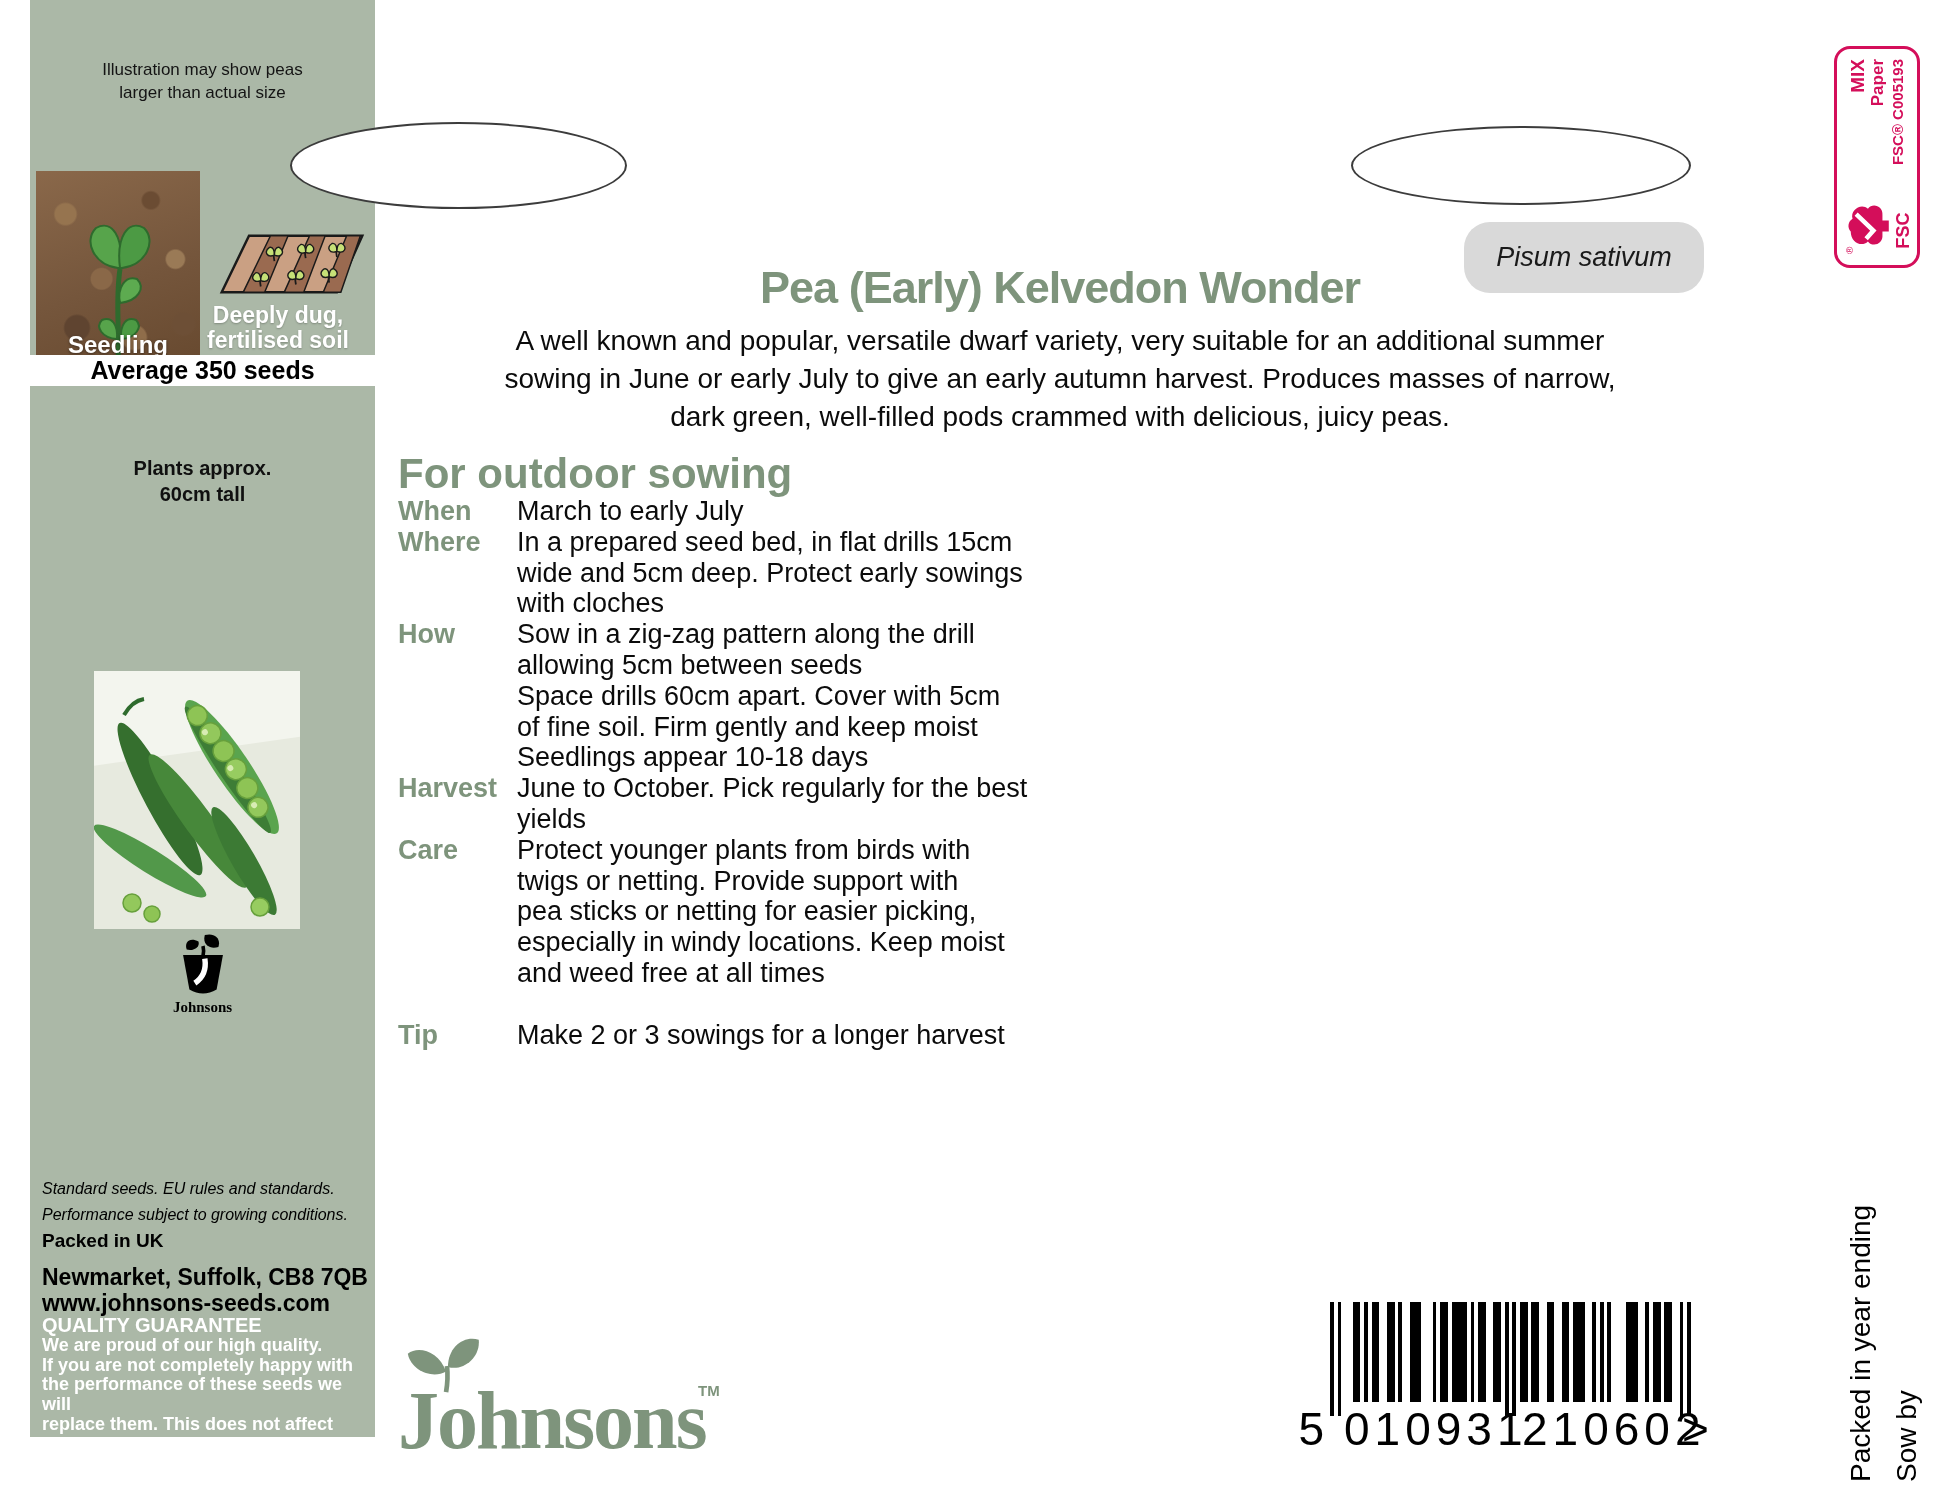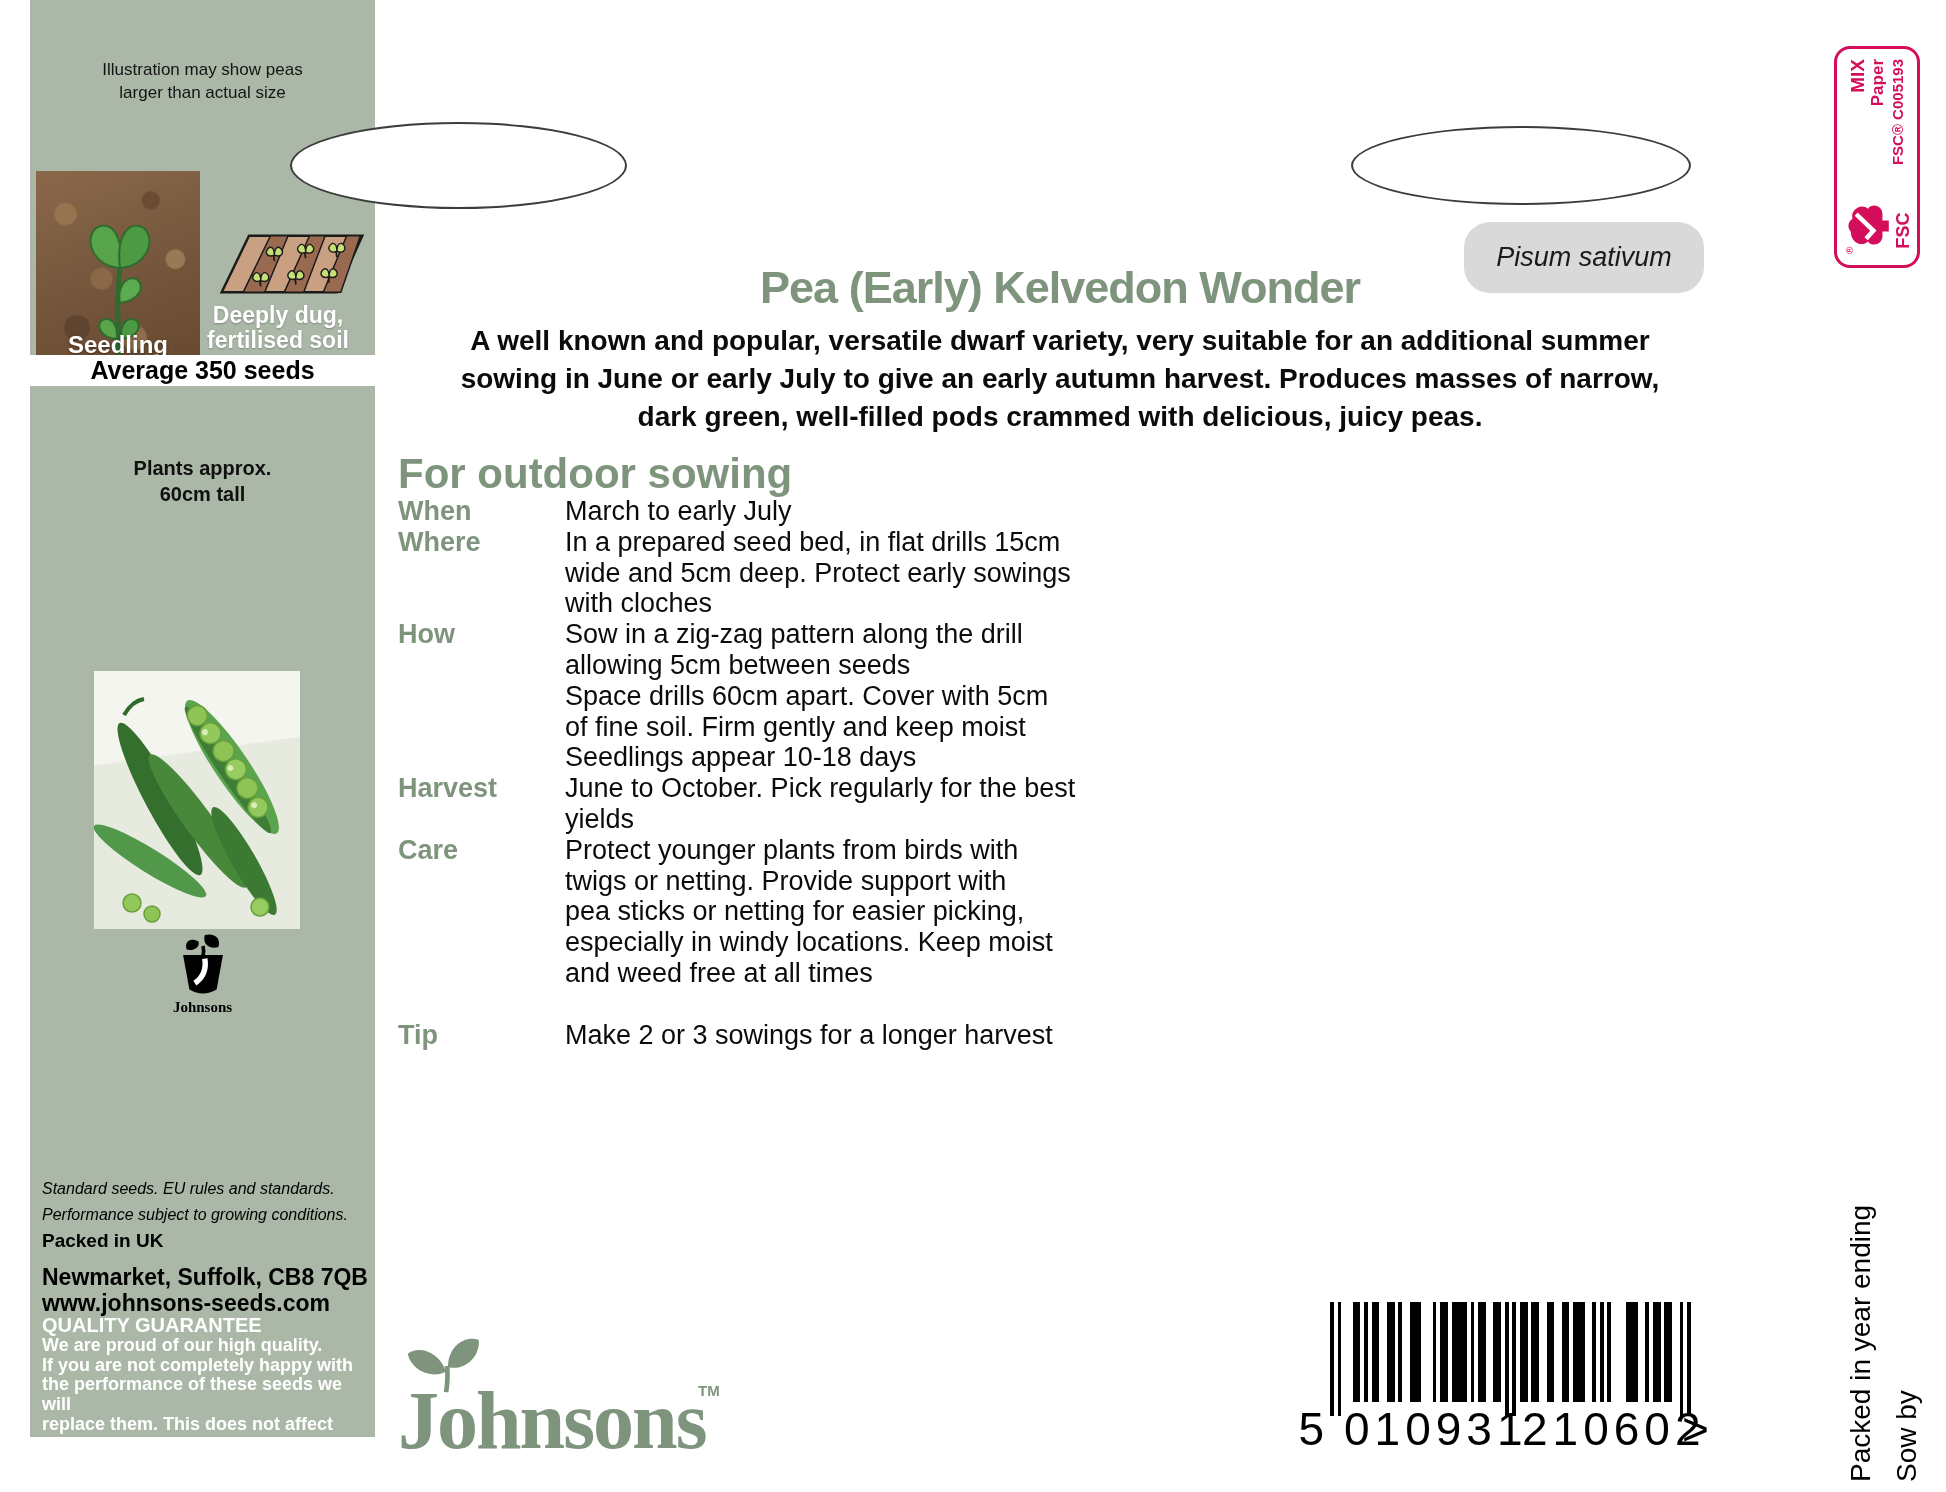--- a/index.html
+++ b/index.html
@@ -51,27 +51,27 @@
   .oval-left{left:290px;top:122px;width:333px;height:83px;}
   .oval-right{left:1351px;top:126px;width:336px;height:75px;}
 
   
   .species-badge{position:absolute;left:1464px;top:222px;width:240px;height:71px;background:#d9d9d9;
                  border-radius:26px;display:flex;align-items:center;justify-content:center;
                  font-style:italic;font-size:27px;color:#1a1a1a;}
   .title{position:absolute;left:420px;top:262px;width:1280px;text-align:center;
          font-size:45px;font-weight:bold;color:#7e947c;letter-spacing:-1px;}
   .desc{position:absolute;left:400px;top:322px;width:1320px;text-align:center;
-        font-size:28px;line-height:38px;color:#0b0b0b;white-space:pre-line;font-weight:bold;}
+        font-size:28px;line-height:38px;color:#0b0b0b;white-space:pre-line;}
 
   
   .sowing-head{position:absolute;left:398px;top:450px;font-size:42px;font-weight:bold;color:#7e947c;}
   .sowing-table{position:absolute;left:398px;top:496px;width:920px;font-size:27px;line-height:30.8px;
                 color:#0b0b0b;}
-  .sow-row{display:flex;gap:48px;}
+  .sow-row{display:flex;}
   .sow-row.gap{margin-top:31px;align-items:flex-end;}
   .row-label{width:119px;flex-shrink:0;font-weight:bold;color:#7e947c;}
   .row-text{white-space:pre-line;}
 
   
   .brand{position:absolute;left:398px;top:1352px;width:320px;height:130px;}
   .brand-text{position:absolute;left:0;top:28px;font-family:"Liberation Serif",serif;font-weight:bold;
               font-size:82px;color:#7e947c;letter-spacing:-2px;line-height:82px;}
   .brand-leaves{position:absolute;left:6px;top:-14px;}
   .brand-tm{position:absolute;left:300px;top:30px;font-size:15px;font-weight:bold;color:#7e947c;}

